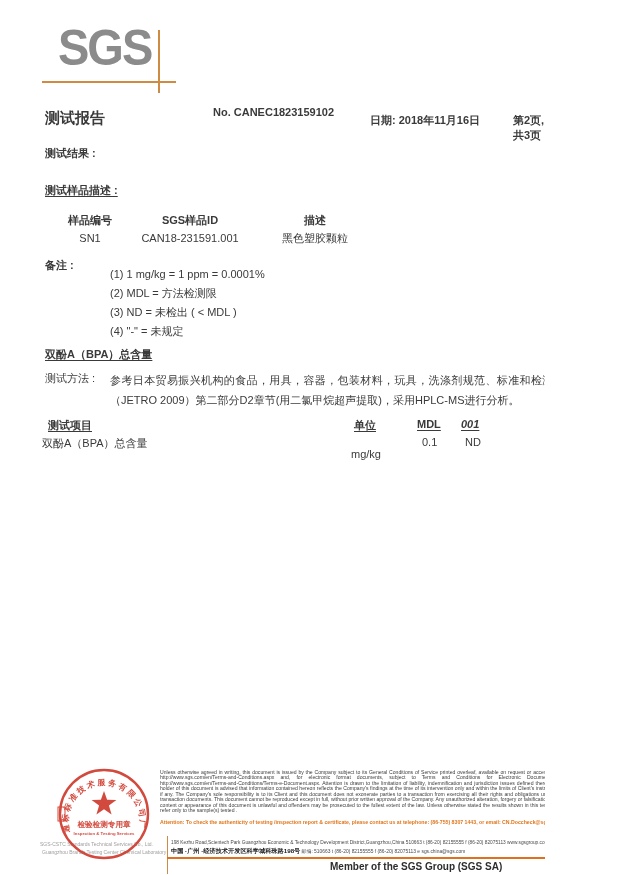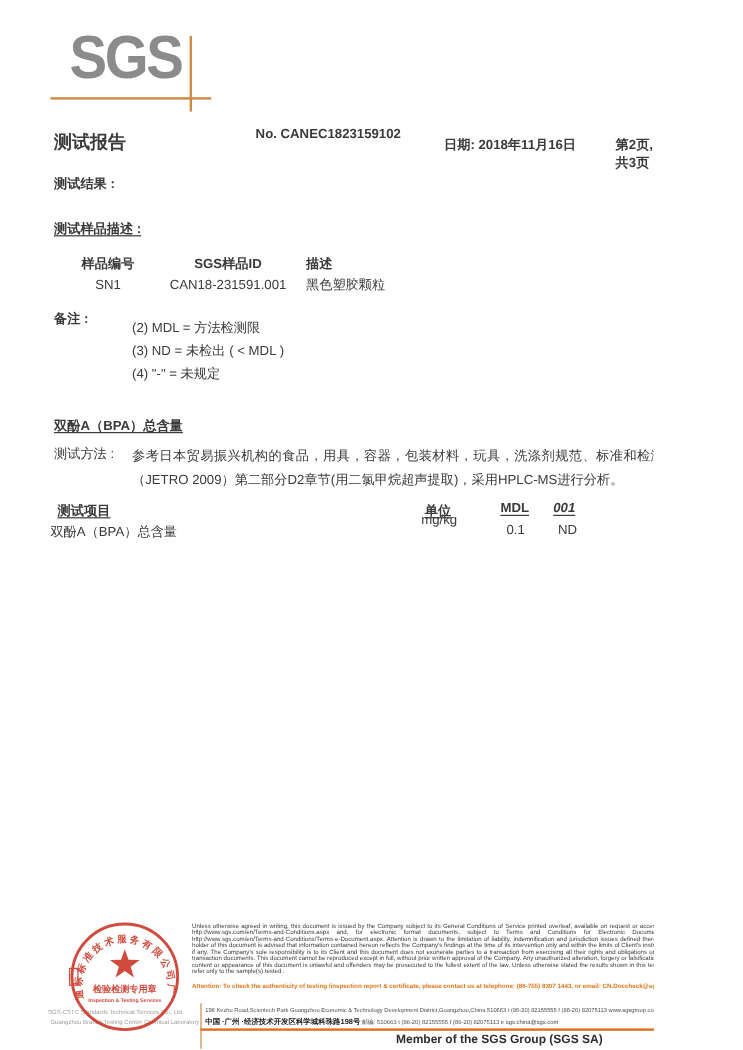--- a/index.html
+++ b/index.html
@@ -23,35 +23,35 @@
   .bold{font-weight:bold;}
   .ul{text-decoration:underline;text-underline-offset:2px;}
 
   .results-label{left:45px;top:146px;}
   .sample-desc{left:45px;top:183px;}
 
   .sample-table{left:45px;top:211px;width:330px;}
   .sample-table .row{display:flex;line-height:18px;}
   .sample-table .c1{width:90px;text-align:center;}
   .sample-table .c2{width:110px;text-align:center;}
-  .sample-table .c3{flex:1;text-align:left;padding-left:10px;}
+  .sample-table .c3{flex:1;text-align:center;padding-left:10px;}
 
   .notes-label{left:45px;top:258px;}
   .notes{left:110px;top:265px;line-height:19px;}
 
   .bpa-heading{left:45px;top:347px;}
   .method-label{left:45px;top:371px;}
   .method-text{left:110px;top:371px;width:466px;line-height:19.5px;text-align:justify;}
 
   .rt-h1{left:48px;top:418px;}
   .rt-h2{left:354px;top:418px;}
   .rt-h3{left:417px;top:418px;}
   .rt-h4{left:461px;top:418px;font-style:italic;}
   .rt-c1{left:42px;top:436px;}
-  .rt-c2{left:351px;top:428px;}
+  .rt-c2{left:351px;top:448px;}
   .rt-c3{left:422px;top:436px;}
   .rt-c4{left:465px;top:436px;}
 
   
   .legal{left:160px;top:770px;width:403px;font-size:5.1px;line-height:5.45px;
          text-align:justify;color:#3c3c3c;}
   .attention{left:160px;top:820px;width:403px;font-size:5.2px;line-height:5.7px;
              font-weight:bold;color:#e0761c;}
   .addr1{left:171px;top:840px;font-size:4.8px;color:#4a4a4a;white-space:nowrap;}
   .addr2{left:171px;top:847px;font-size:6.2px;color:#222;white-space:nowrap;font-weight:bold;}
@@ -89,20 +89,21 @@
     </div>
     <div class="row">
       <span class="c1">SN1</span>
       <span class="c2">CAN18-231591.001</span>
       <span class="c3">黑色塑胶颗粒</span>
     </div>
   </div>
 
   <div class="abs b bold notes-label">备注 :</div>
   <div class="abs b notes">
+    <div>(1) 1 mg/kg = 1 ppm = 0.0001%</div>
     <div>(2) MDL = 方法检测限</div>
     <div>(3) ND = 未检出 ( &lt; MDL )</div>
     <div>(4) "-" = 未规定</div>
   </div>
 
   <div class="abs b bold ul bpa-heading">双酚A（BPA）总含量</div>
 
   <div class="abs b method-label">测试方法 :</div>
   <div class="abs b method-text">参考日本贸易振兴机构的食品，用具，容器，包装材料，玩具，洗涤剂规范、标准和检测方法（JETRO 2009）第二部分D2章节(用二氯甲烷超声提取)，采用HPLC-MS进行分析。</div>
 

